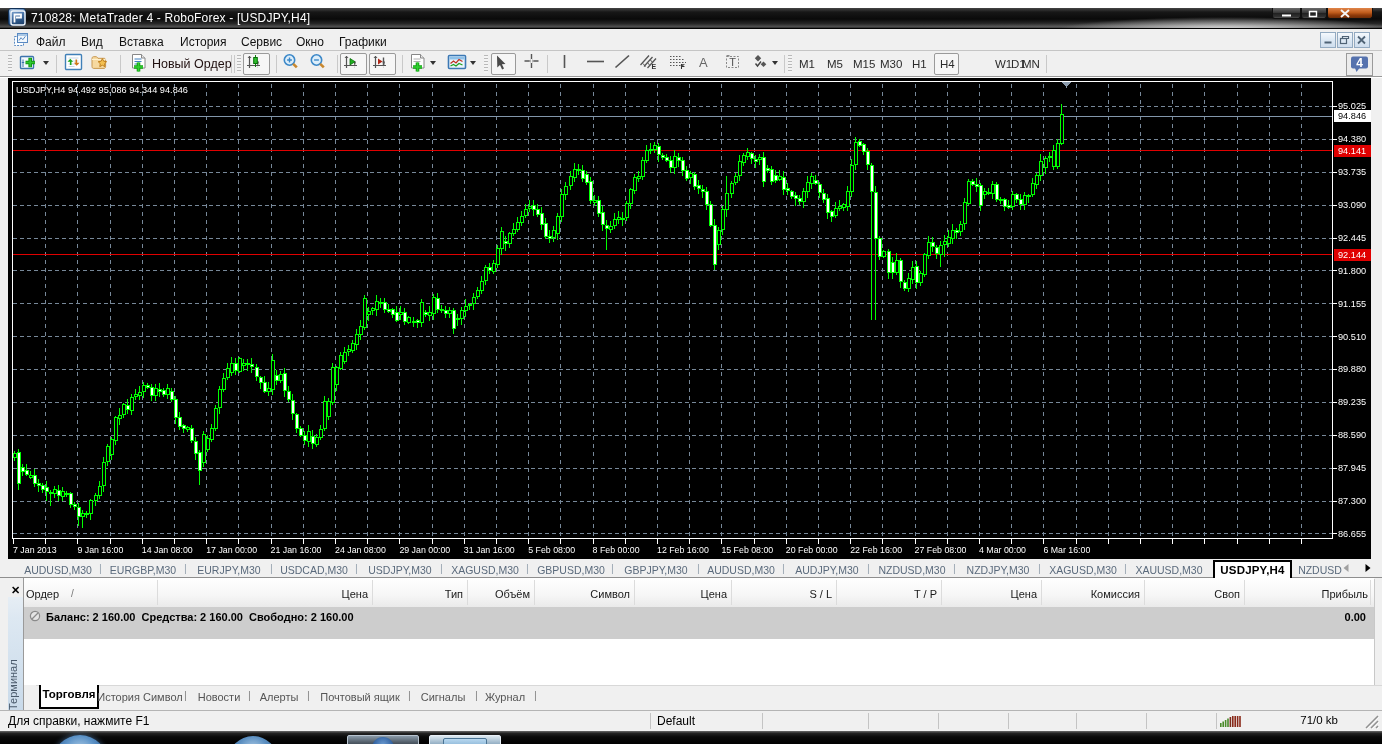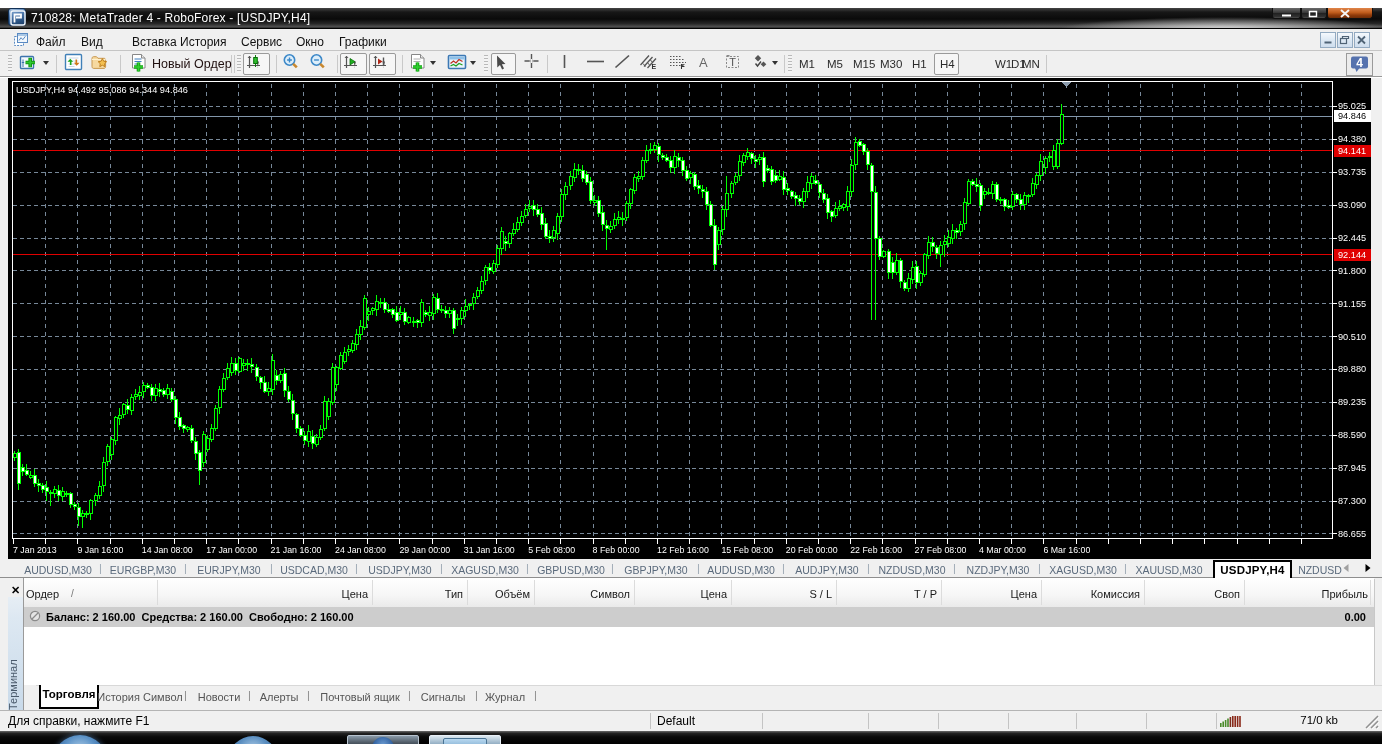--- a/index.html
+++ b/index.html
@@ -51,21 +51,21 @@
 <div id="titlesep" class="abs"></div>
 <div id="menubar" class="abs"></div>
 <svg class="abs" style="left:13px;top:32px" width="16" height="16" viewBox="0 0 16 16">
       <rect x="1.5" y="4.5" width="9" height="9" fill="#fbfdff" stroke="#5a8ac2" stroke-width="1" stroke-dasharray="2 1.2"></rect>
       <rect x="4.5" y="1.5" width="10" height="9" fill="#f2f7fc" stroke="#5a8ac2" stroke-width="1"></rect>
       <path d="M5 3h9" stroke="#8ab2dc" stroke-width="1.4"></path>
       <path d="M6 8.5l2-2.8 1.8 2 2.6-3.4" fill="none" stroke="#5a8ac2" stroke-width="1"></path>
     </svg>
 <span class="abs mitem" style="left:36px">Файл</span>
 <span class="abs mitem" style="left:81px">Вид</span>
-<span class="abs mitem" style="left:132px">Вставка</span>
+<span class="abs mitem" style="left:119px">Вставка</span>
 <span class="abs mitem" style="left:180px">История</span>
 <span class="abs mitem" style="left:241px">Сервис</span>
 <span class="abs mitem" style="left:296px">Окно</span>
 <span class="abs mitem" style="left:339px">Графики</span>
 <div class="abs mdibtn" style="left:1320px"></div>
 <div class="abs mdibtn" style="left:1337px"></div>
 <div class="abs mdibtn" style="left:1354px"></div>
 <svg class="abs" style="left:1320px;top:32px" width="52" height="16" viewBox="0 0 52 16">
       <path d="M4.5 10.5h7" stroke="#4f6376" stroke-width="2"></path>
       <path d="M22.5 6.5h6v-2h-6v5h2" fill="none" stroke="#4f6376" stroke-width="1.2"></path>
@@ -291,21 +291,21 @@
 #activetab{position:absolute;left:1213px;top:560px;width:79px;height:18px;background:#fff;border:2px solid #000;border-bottom:none}
 #activetab span{position:absolute;left:0;top:2px;width:75px;text-align:center;font-size:11.5px;font-weight:600;color:#000;letter-spacing:.2px}
 #terminal{position:absolute;left:0;top:578px;width:1382px;height:132px;background:#f0f0f0}
 #termleft{position:absolute;left:8px;top:578px;width:15px;height:132px;background:linear-gradient(180deg,#eff3f7 0%,#dde8f2 30%,#c9daea 100%)}
 #termleft .xb{position:absolute;left:3px;top:6px;font-size:11px;font-weight:bold;color:#000}
 #termv{position:absolute;left:23px;top:578px;width:1px;height:132px;background:#9a9a9a}
 #termhead{position:absolute;left:24px;top:578px;width:1350px;height:29px;background:linear-gradient(180deg,#fff 0%,#f6f6f6 60%,#eaeaea 100%)}
 .th{position:absolute;top:588px;font-size:11px;color:#1a1a1a}
 .thr{position:absolute;top:588px;font-size:11px;color:#1a1a1a;width:110px;text-align:right}
 .thsep{position:absolute;top:580px;width:1px;height:25px;background:#dcdcdc}
-#balrow{position:absolute;left:24px;top:607px;width:1350px;height:20px;background:#cdcdcd}
+#balrow{position:absolute;left:24px;top:607px;width:1350px;height:32px;background:#cdcdcd}
 #balrow b{position:absolute;left:22px;top:4px;font-size:11px;color:#000}
 #balrow .r{position:absolute;left:1232px;top:4px;width:110px;text-align:right;font-size:11px;font-weight:bold;color:#000}
 #btabs{position:absolute;left:36px;top:685px;width:1350px;height:25px;background:#f0f0f0;border-top:1px solid #d8d8d8}
 #btabact{position:absolute;left:3px;top:-1px;width:60px;height:24px;background:#fff;border:2px solid #000;border-top:none}
 #btabact span{position:absolute;left:0;top:3px;width:56px;text-align:center;font-size:11.5px;font-weight:bold;color:#000}
 .btab{position:absolute;top:691px;font-size:11px;color:#555;width:110px;text-align:center}
 .bsep{position:absolute;top:689px;font-size:11px;color:#888}
 #statusbar{position:absolute;left:0;top:710px;width:1382px;height:21px;background:#f0f0f0;border-top:1px solid #b4b4b4}
 .ssep{position:absolute;top:713px;width:1px;height:16px;background:#c4c4c4}
 .stext{position:absolute;top:714px;font-size:12px;color:#000}

